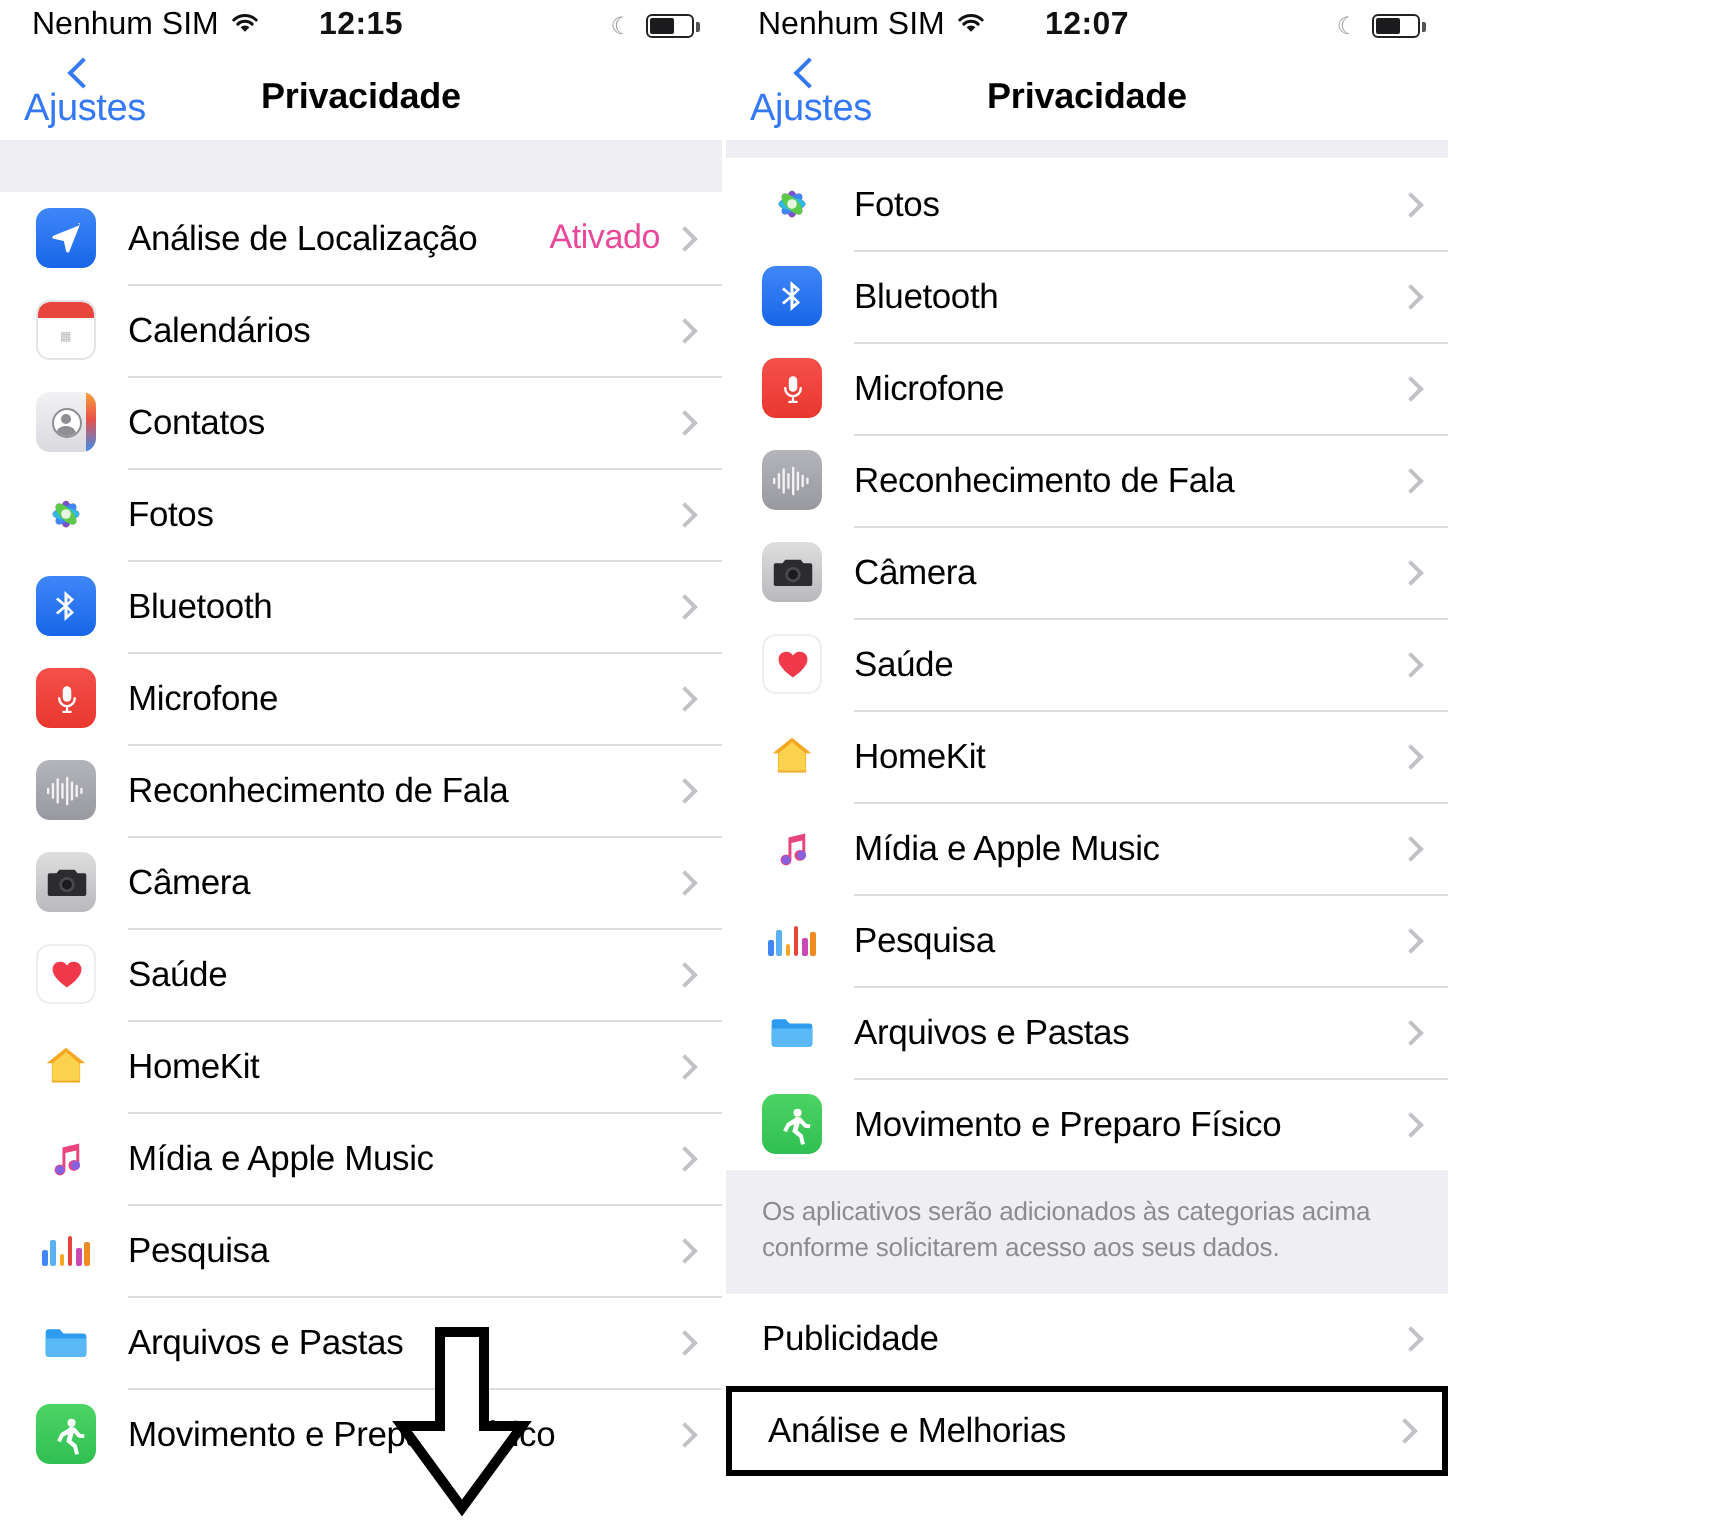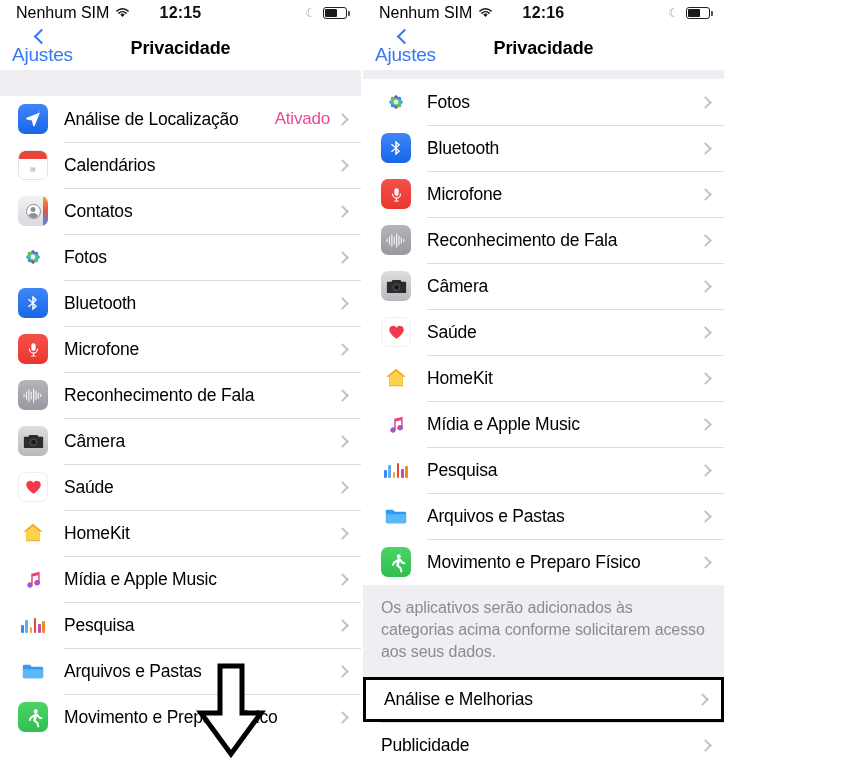--- a/index.html
+++ b/index.html
@@ -102,21 +102,21 @@
   .disc {
     margin-left: auto; width: 9px; height: 9px;
     border-top: 2px solid #c2c2c7; border-right: 2px solid #c2c2c7;
     transform: rotate(45deg); flex: 0 0 auto;
   }
   .row-value + .disc { margin-left: 0; }
 
   .footnote {
     background: #eeeef3;
     padding: 12px 18px 14px 18px;
-    font-size: 16px; line-height: 1.38; color: #8b8b90;
+    font-size: 13px; line-height: 1.38; color: #8b8b90;
     letter-spacing: -.1px;
   }
   .tail { background: #eeeef3; flex: 1; }
 
   .section { background:#fff; }
 
   
   .row.highlight {
     border: 3.5px solid #000;
     height: 45px;
@@ -390,21 +390,21 @@
       <div class="sb-left">
         <span>Nenhum SIM</span>
         <span>
           <svg width="15" height="11" viewBox="0 0 15 11">
               <path d="M7.5 9.9 5.3 7.6a3.2 3.2 0 0 1 4.4 0L7.5 9.9z" fill="#111"></path>
               <path d="M3.9 6.1a5.2 5.2 0 0 1 7.2 0" stroke="#111" stroke-width="1.5" fill="none" stroke-linecap="round"></path>
               <path d="M1.9 4.0a8 8 0 0 1 11.2 0" stroke="#111" stroke-width="1.5" fill="none" stroke-linecap="round"></path>
             </svg>
         </span>
       </div>
-      <div class="sb-time">12:16</div>
+      <div class="sb-time">12:07</div>
       <div class="sb-right">
         <span class="moon">☾</span>
         <span class="batt">
             <span class="batt-fill" style="width:62%"></span>
           </span>
       </div>
     </div>
 
     <div class="navbar">
       <div class="back">
@@ -558,27 +558,27 @@
         </span>
         <span class="row-label">Movimento e Preparo Físico</span>
         <span class="disc"></span>
       </div>
 
     </div>
 
     <div class="footnote">Os aplicativos serão adicionados às categorias acima conforme solicitarem acesso aos seus dados.</div>
 
     <div class="section">
+      <div class="row noicon">
+        <span class="row-label">Publicidade</span>
+        <span class="disc"></span>
+      </div>
       <div class="row noicon highlight">
         <span class="row-label">Análise e Melhorias</span>
         <span class="disc"></span>
       </div>
-      <div class="row noicon">
-        <span class="row-label">Publicidade</span>
-        <span class="disc"></span>
-      </div>
     </div>
 
     <div class="tail"></div>
 
   </div>
 
 </div>
 
 </body></html>

